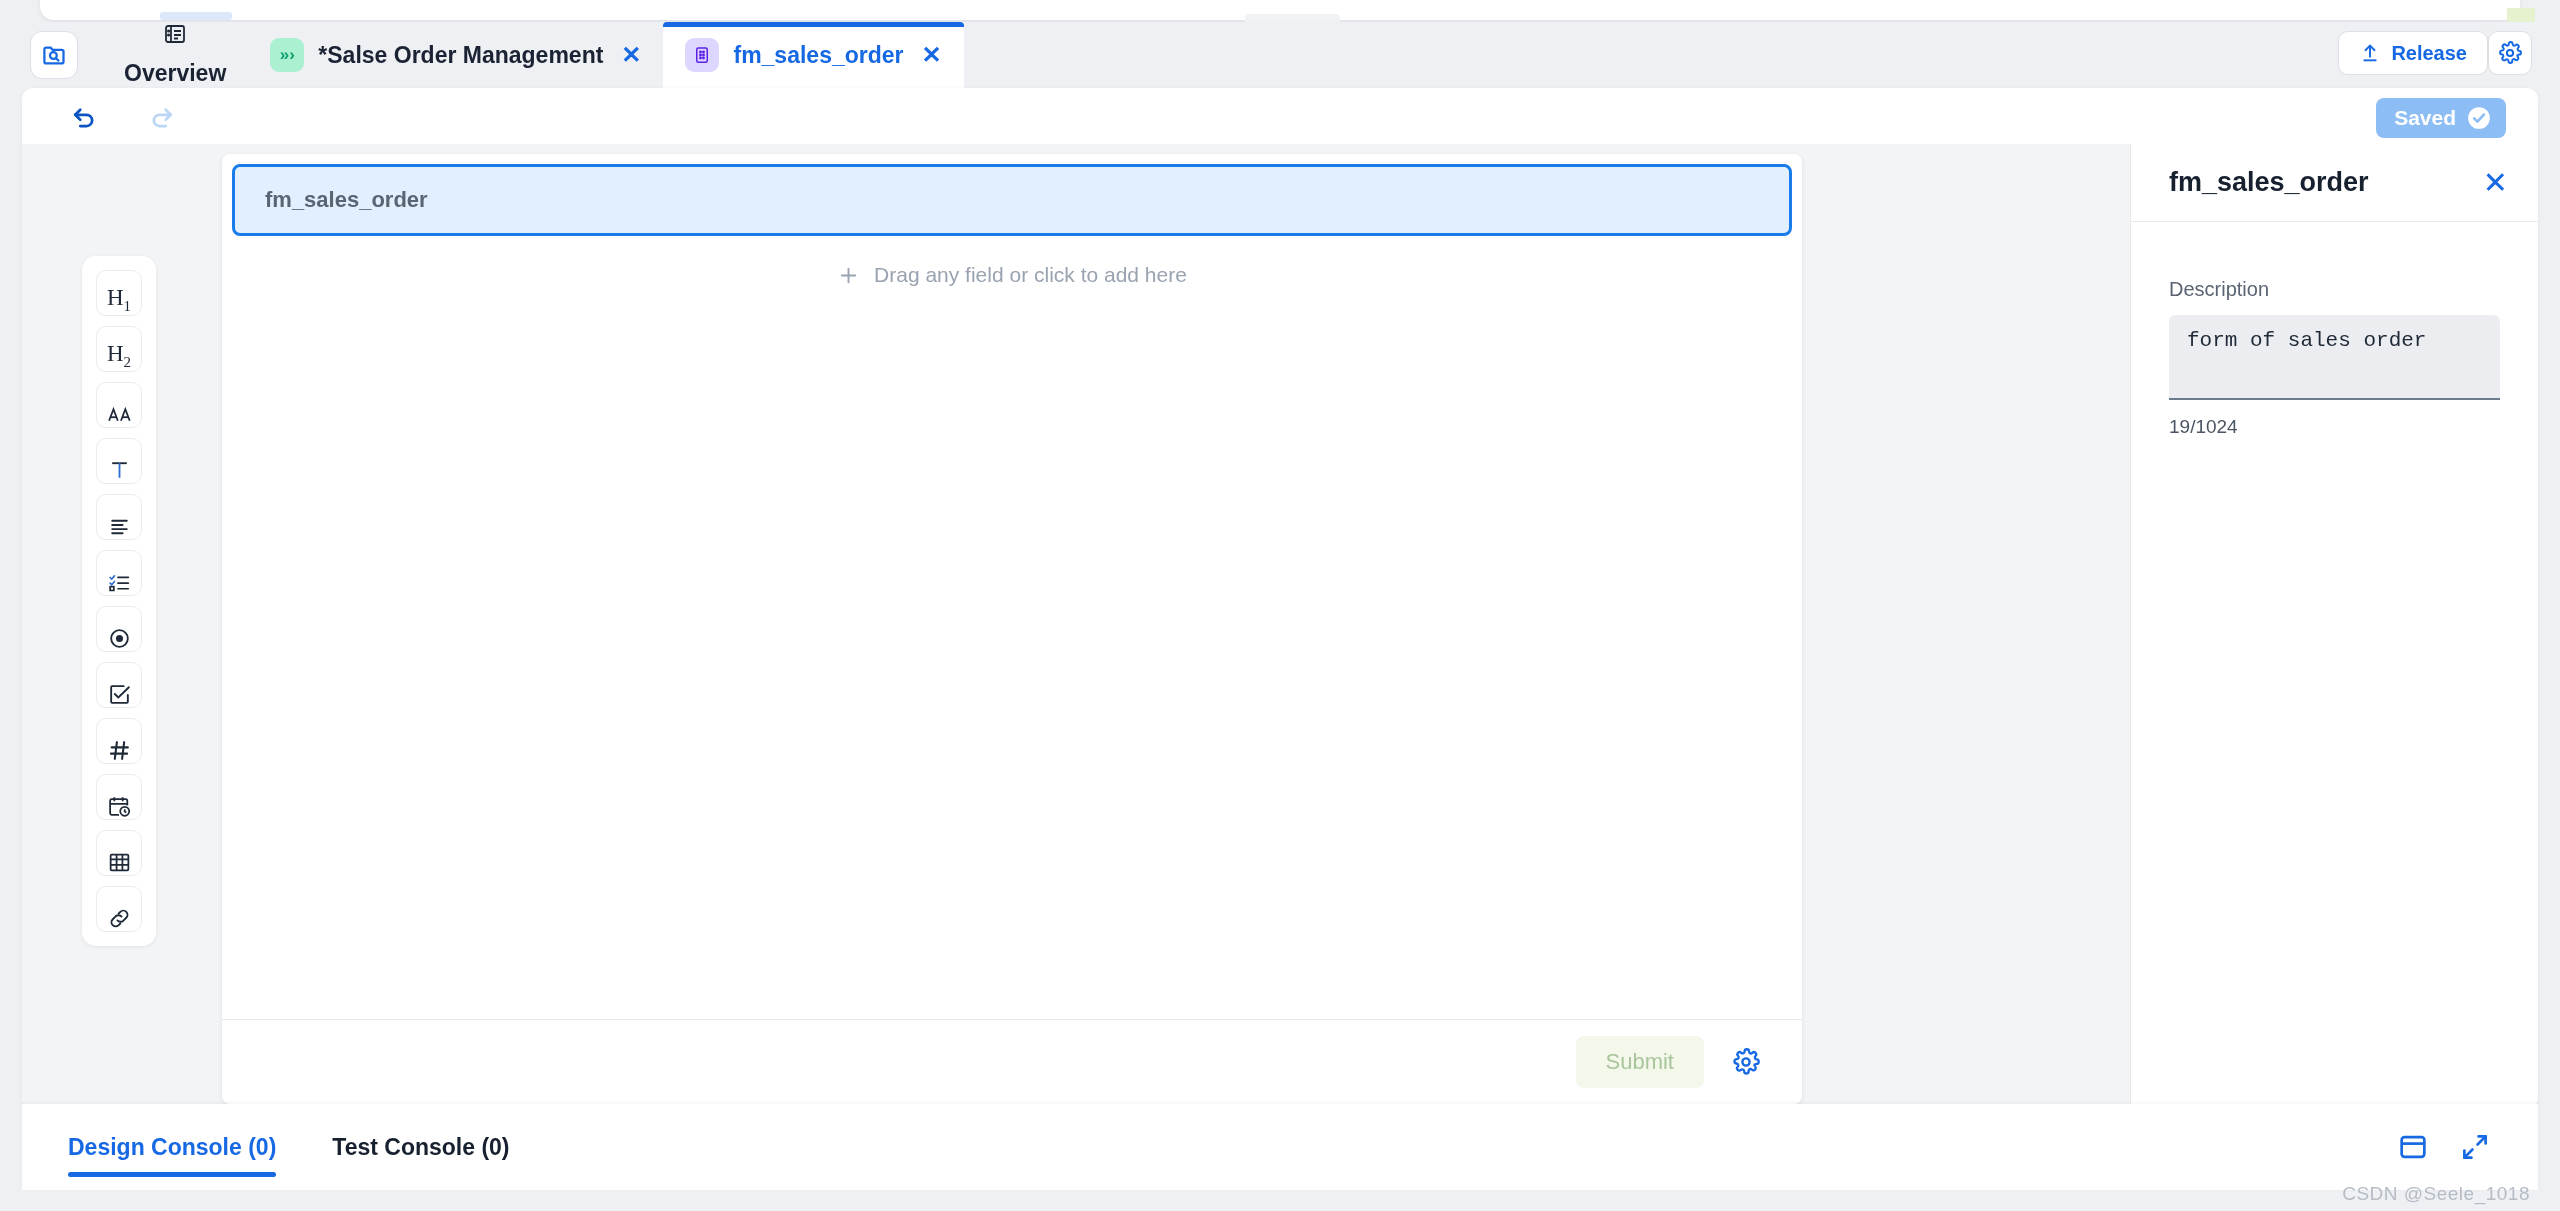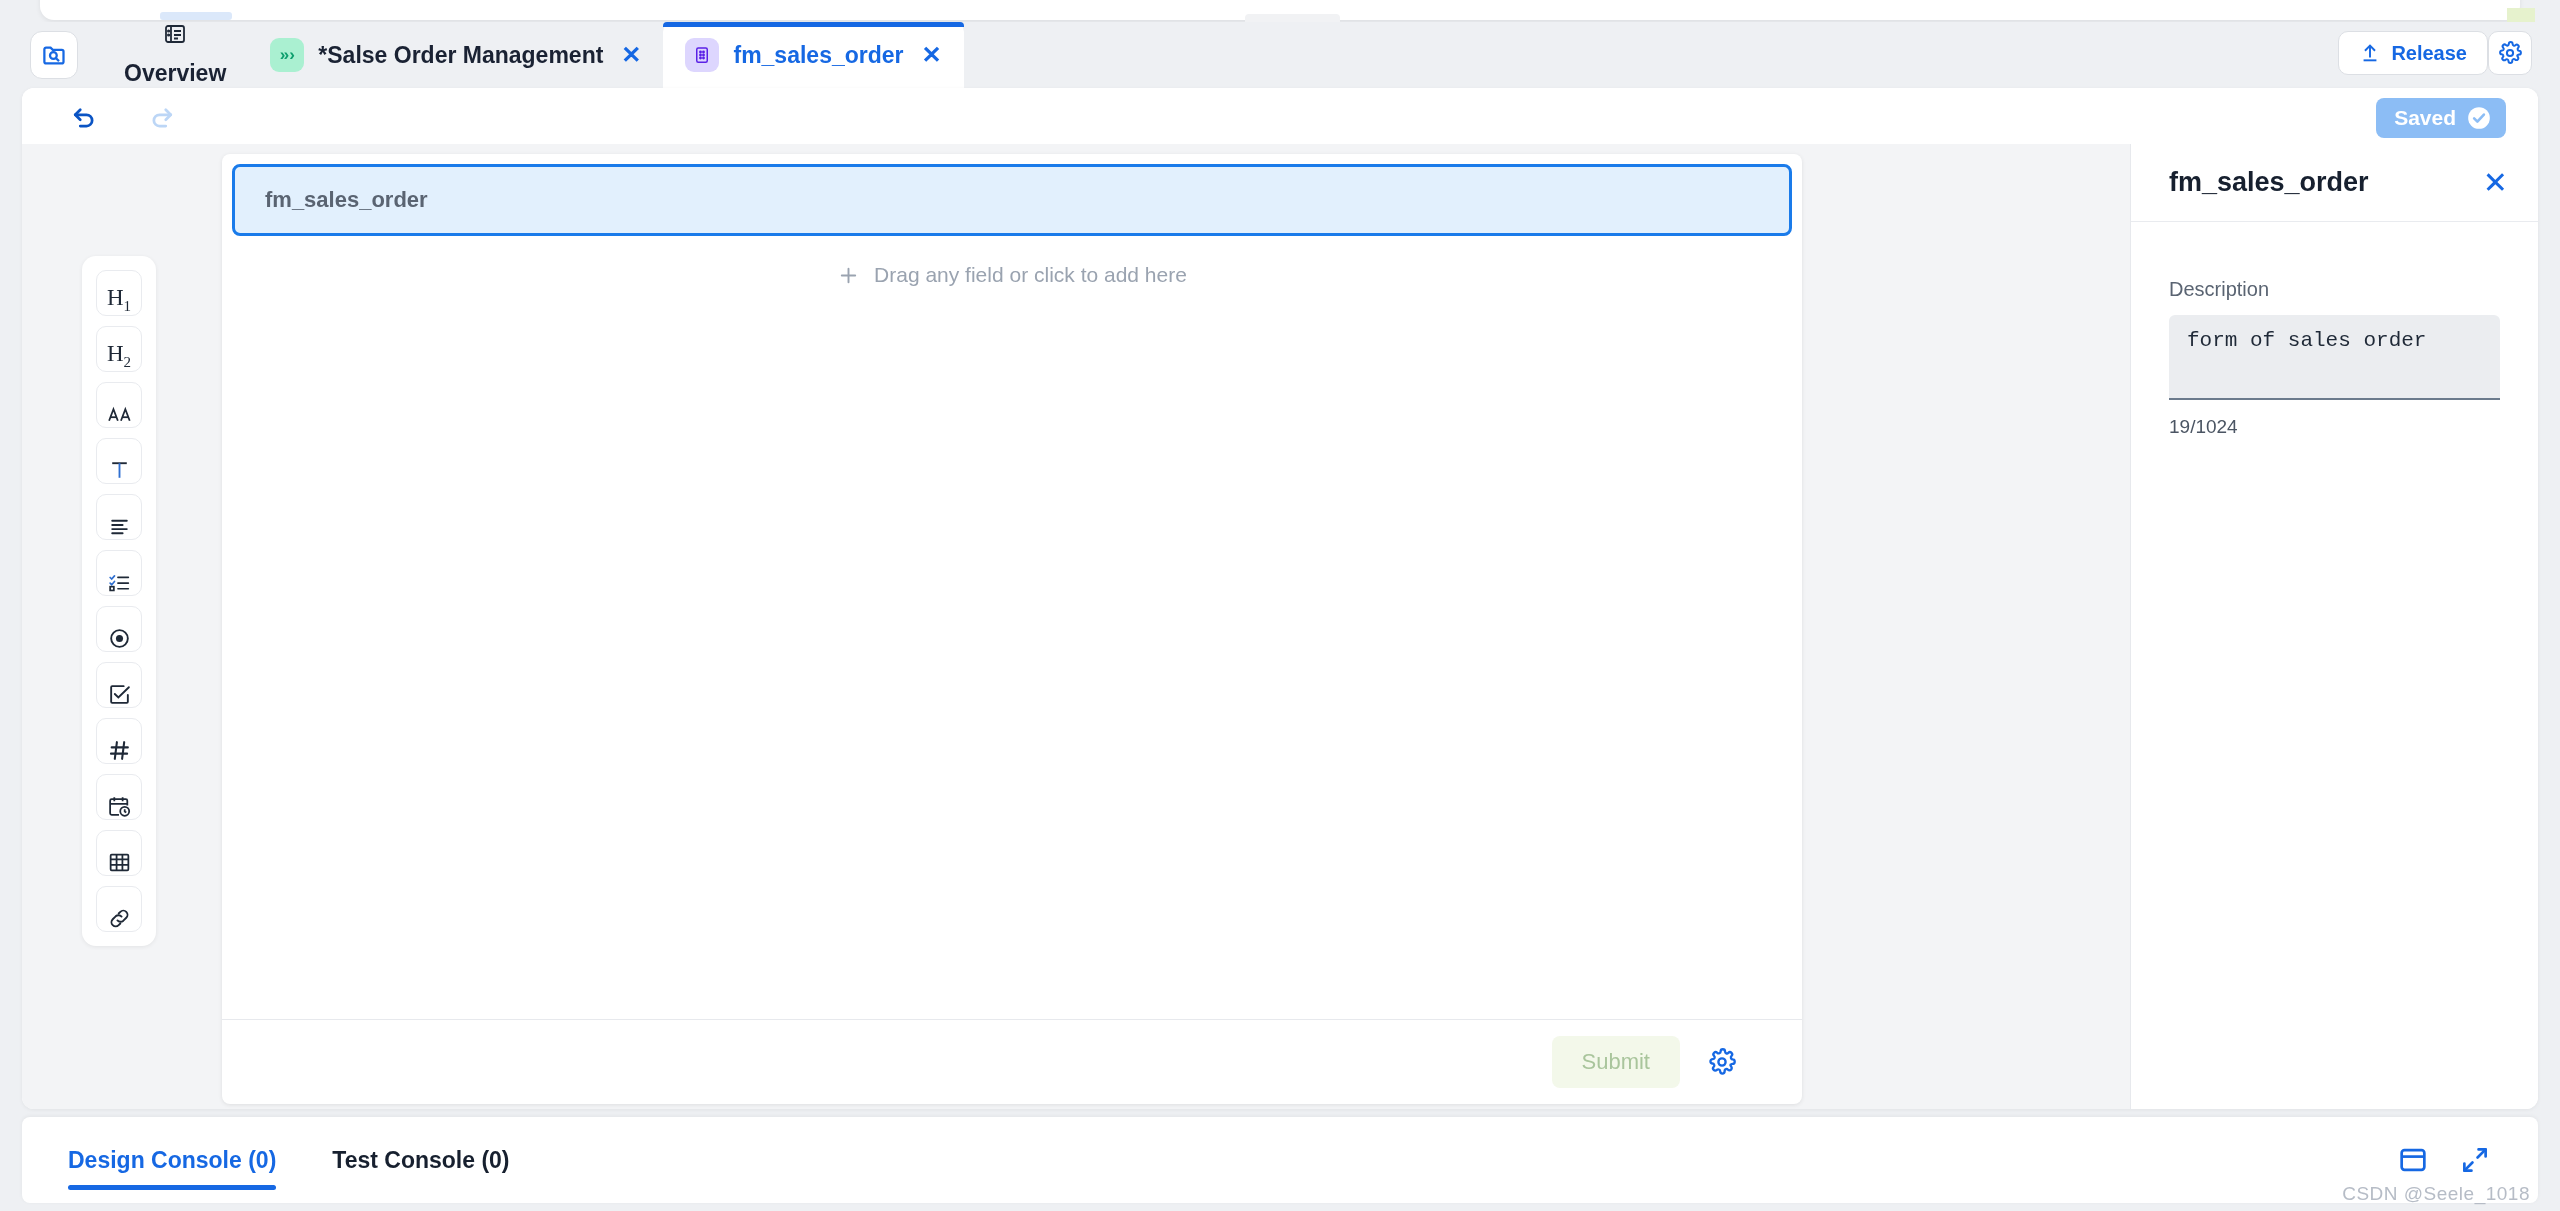--- a/index.html
+++ b/index.html
@@ -144,21 +144,21 @@
     font-size: 22px; font-weight: bold; color: #5a6472; cursor: pointer;
   }
   .dropzone {
     height: 58px; display: flex; align-items: center; justify-content: center;
     gap: 14px; color: #9aa3b0; font-size: 21px; cursor: pointer;
   }
   .form-body { flex: 1; }
   .form-footer {
     height: 85px; border-top: 1px solid #e7e9ed;
     display: flex; align-items: center; justify-content: flex-end;
-    gap: 28px; padding-right: 66px;
+    gap: 28px; padding-right: 42px;
   }
   .submit-btn {
     height: 52px; padding: 0 30px; border-radius: 8px; border: none;
     background: #f3f8ea; color: #a9c59c; font-size: 22px; cursor: pointer;
     font-family: "Liberation Sans", sans-serif;
   }
 
   
   .props {
     position: absolute; right: 0; top: 56px; bottom: 0; width: 408px;
@@ -177,23 +177,23 @@
     width: 100%; height: 85px; background: #ebedf0;
     border: none; border-bottom: 2px solid #6b7a8c;
     border-radius: 6px 6px 0 0; padding: 14px 18px;
     font-size: 21px; color: #1f2937; resize: none;
     font-family: Liberation Mono, monospace;
   }
   .prop-count { text-align: left; font-size: 19px; color: #4b5563; margin-top: 12px; }
 
   
   .console {
-    position: absolute; left: 22px; bottom: 8px;
+    position: absolute; left: 22px; bottom: 21px;
     width: 2516px; height: 86px;
-    background: #fff; border-radius: 8px;
+    background: #fff; border-radius: 0;
     box-shadow: 0 -1px 4px rgba(0,0,0,.05);
     display: flex; align-items: center; padding: 0 46px;
   }
   .ctab {
     position: relative; height: 86px; display: flex; align-items: center;
     font-size: 23px; font-weight: bold; color: #17202f; cursor: pointer;
     margin-right: 56px;
   }
   .ctab.active { color: #1668e3; }
   .ctab.active::after {

